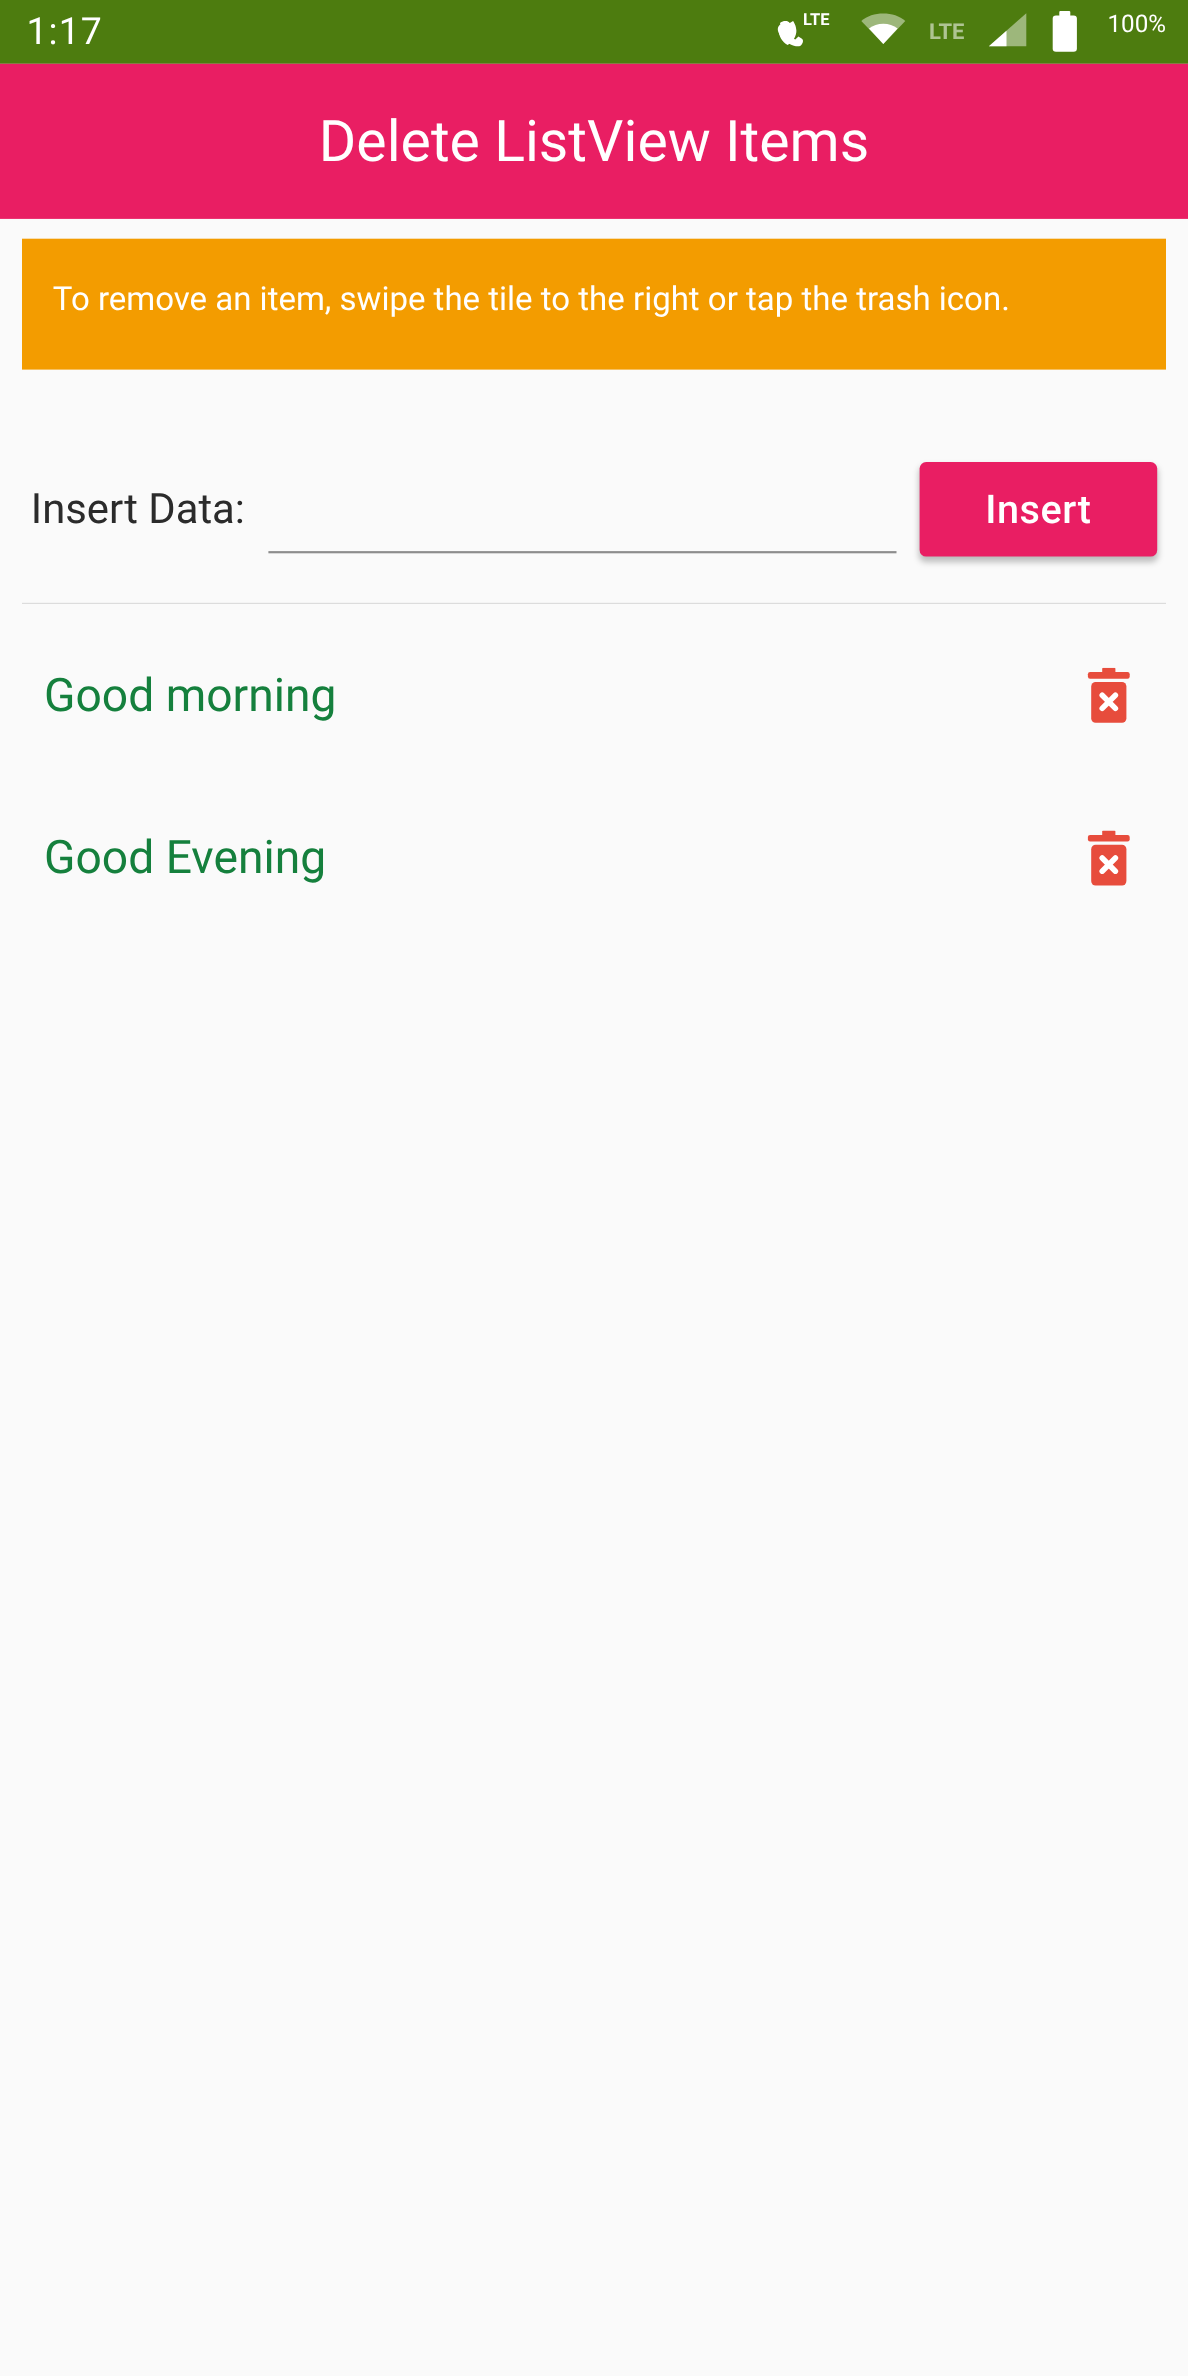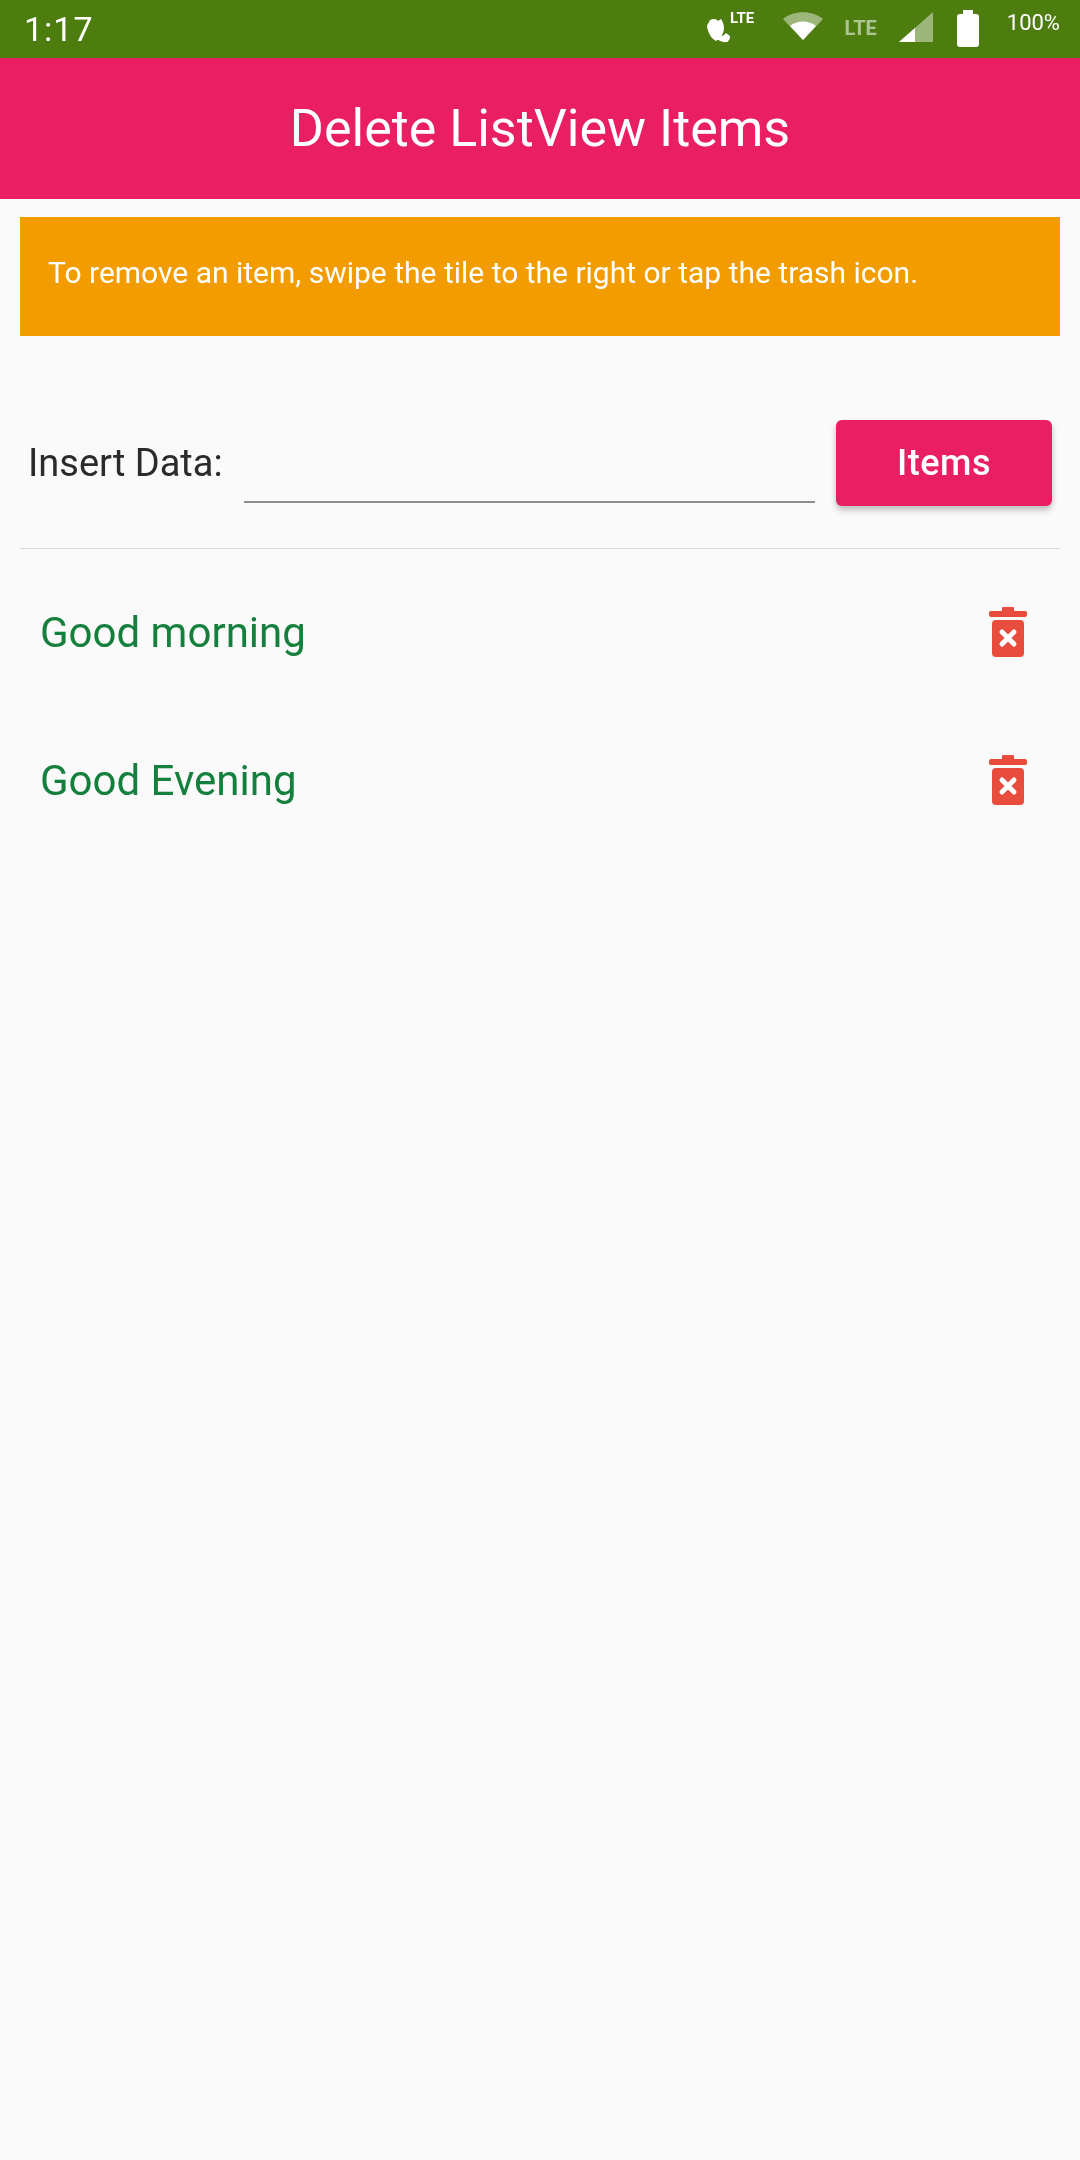--- a/index.html
+++ b/index.html
@@ -185,21 +185,21 @@
   <div class="banner">
     <span>To remove an item, swipe the tile to the right or tap the trash icon.</span>
   </div>
 
   <div class="insert-row">
     <span class="insert-label">Insert Data:</span>
     <div class="insert-input-wrap">
       <input class="insert-input" value="" style="">
       <div class="insert-underline"></div>
     </div>
-    <button class="insert-btn">Items</button>
+    <button class="insert-btn">Insert</button>
   </div>
 
   <div class="list" id="list">
 
   <div class="list-item">
     <span class="list-item-label">Good morning</span>
     <button class="trash-btn">
       <span>
         <svg width="46" height="52" viewBox="0 0 46 52">
 

